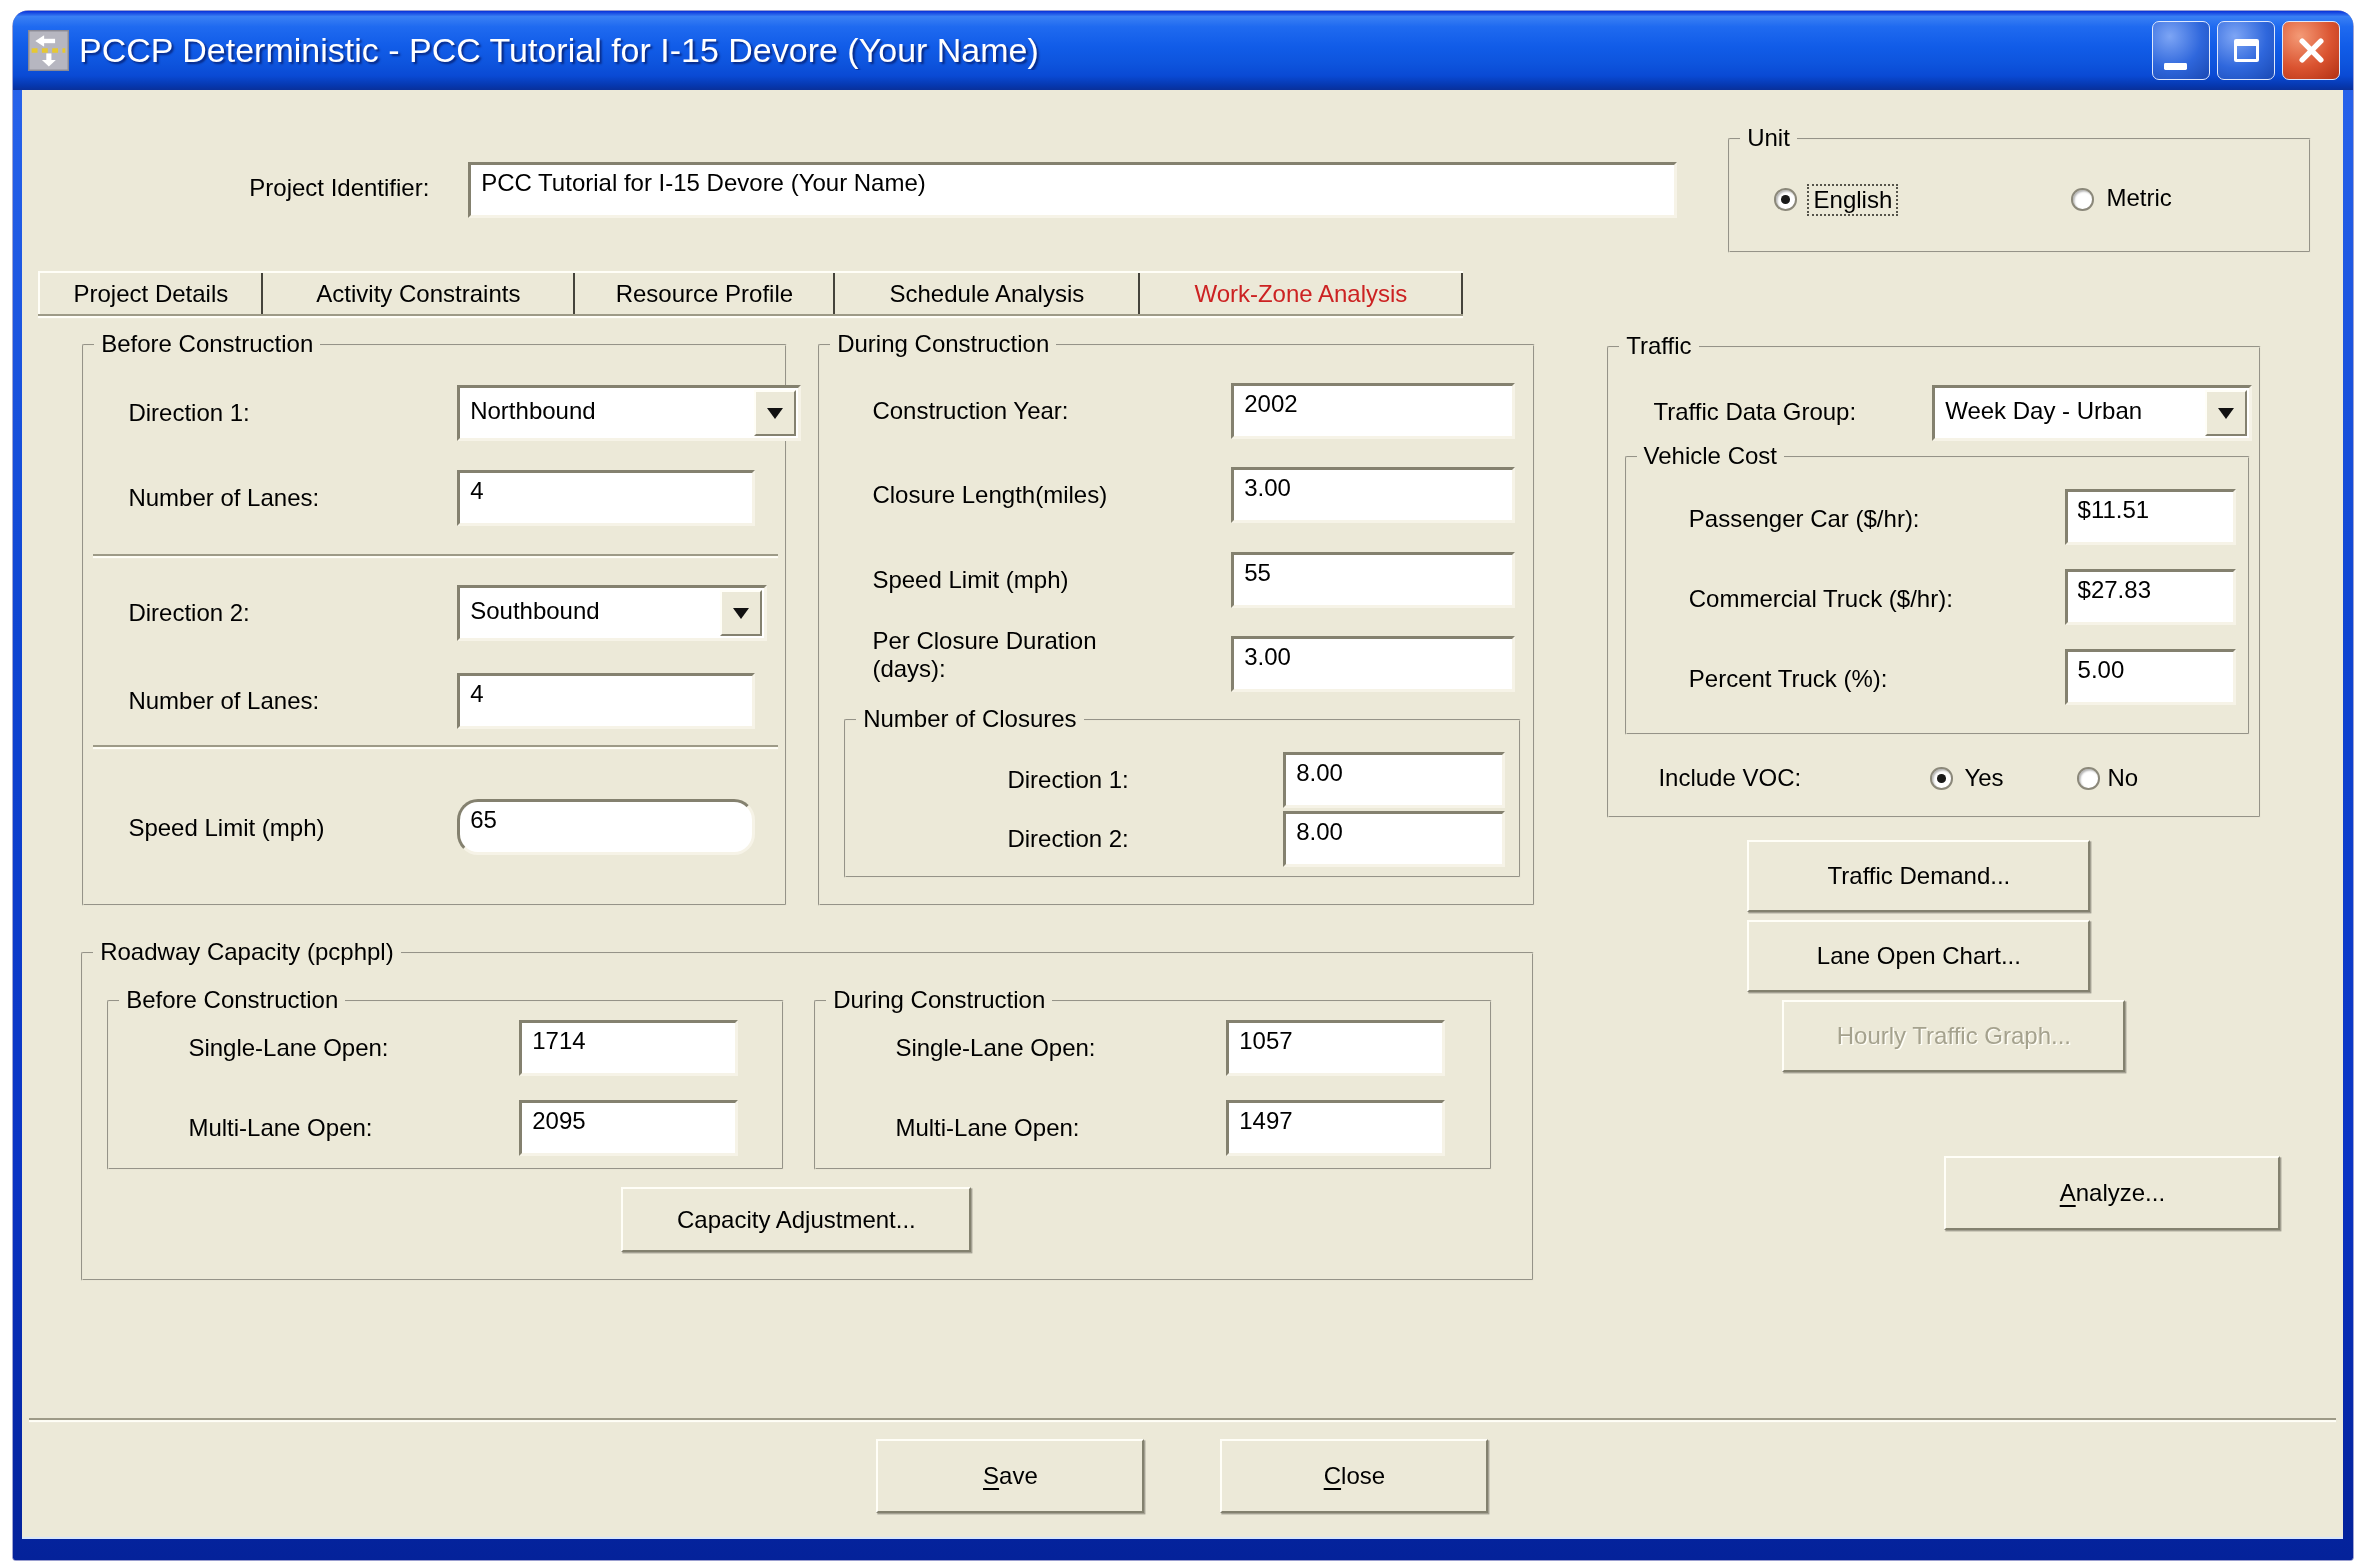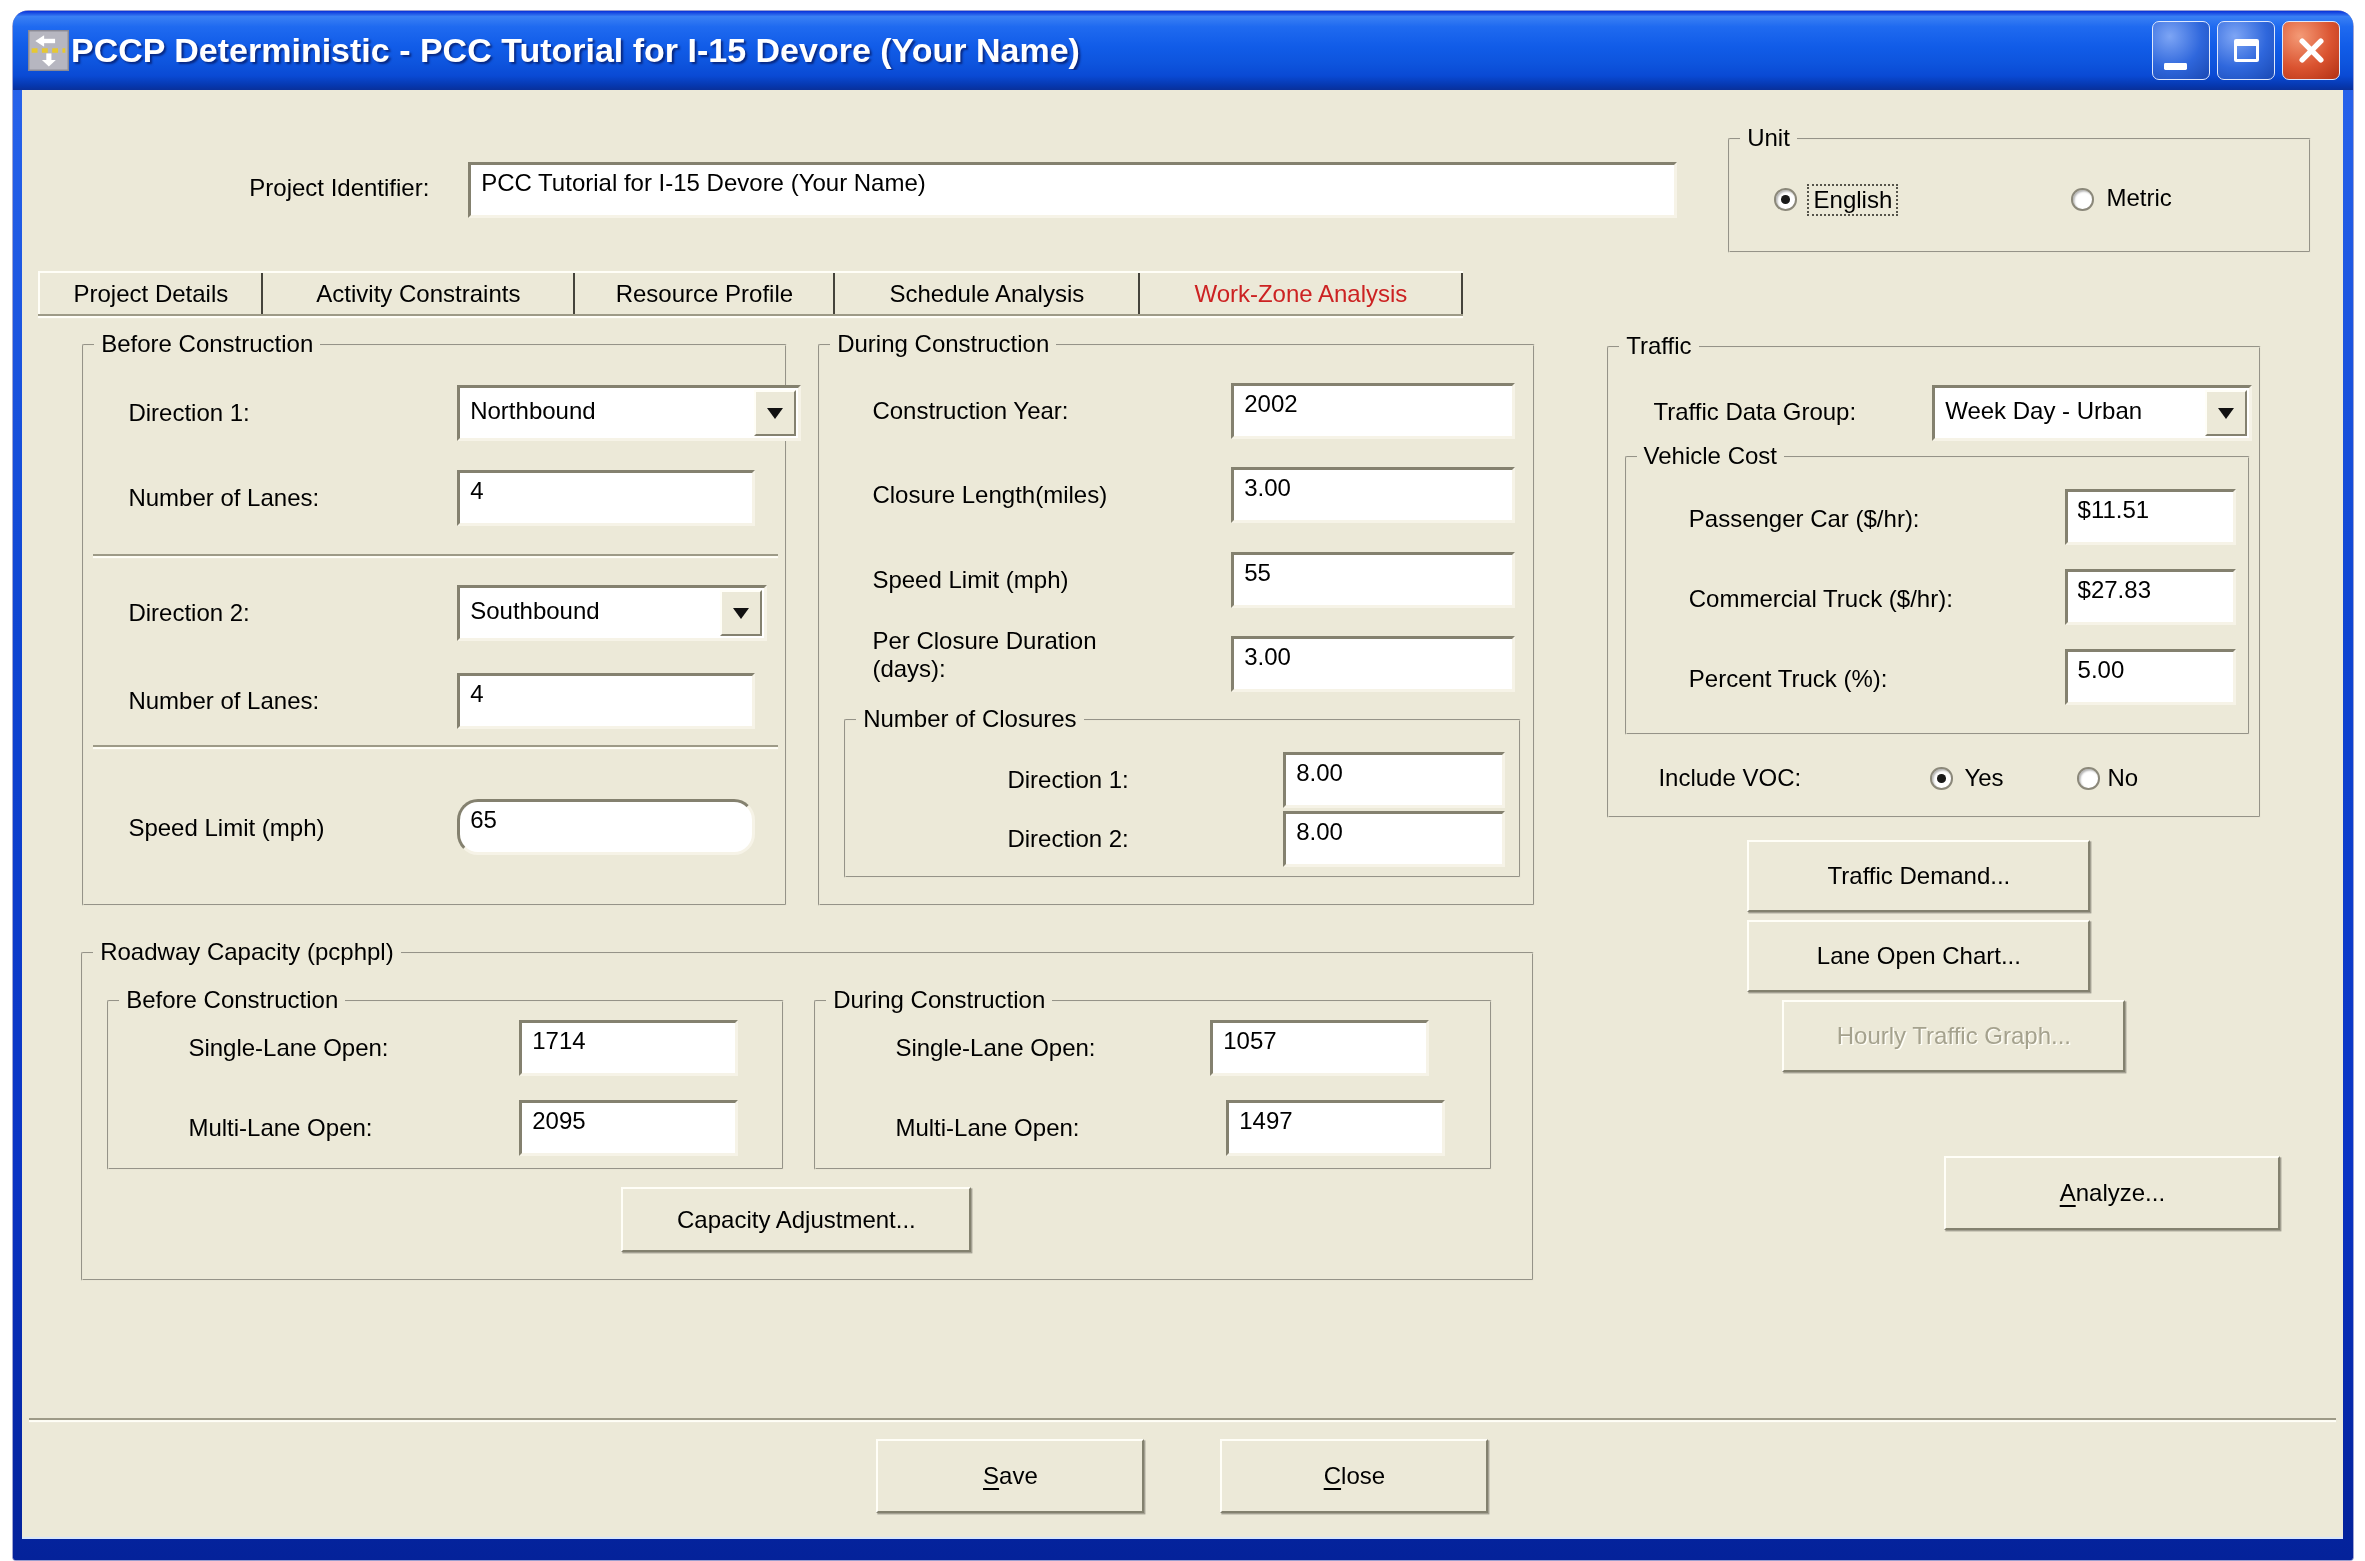--- a/index.html
+++ b/index.html
@@ -10,21 +10,21 @@
             background:linear-gradient(180deg,#2a66ee 0%,#0f45d2 40%,#0b34c4 75%,#04229a 100%);
             border-radius:15.4px 15.4px 2.8px 2.8px;
             box-shadow:0 0 0 0.7px #7a7fc0; }
 
   
   .titlebar { position:absolute; left:0; top:0; right:0; height:79px;
               border-radius:14px 14px 0 0;
               background:linear-gradient(180deg,#0831d9 0%,#3a80f4 7%,#1f6af0 20%,#115ce8 45%,#0e55de 65%,#0a4ad4 82%,#0638b0 94%,#09309a 100%);
               display:flex; align-items:center; }
   .app-icon { width:41px; height:41px; margin-left:15.4px; flex:0 0 auto; }
-  .win-title { color:#ffffff; font-size:34px; font-weight:bold; margin-left:2px; flex:1;
+  .win-title { color:#ffffff; font-size:34px; font-weight:normal; margin-left:10px; flex:1;
                text-shadow:2.1px 2.1px 2.1px rgba(5,15,80,0.65); white-space:nowrap; overflow:hidden; }
   .tb-btn { width:58px; height:59px; border-radius:7px; border:1.4px solid #dfe8fb;
             margin-left:7px; position:relative; display:flex; align-items:center; justify-content:center; }
   .tb-btn.minmax { background:radial-gradient(circle at 30% 25%, #7da5f5 0%, #2f67dc 55%, #1a49b4 100%); }
   .tb-btn.close  { background:radial-gradient(circle at 30% 25%, #f49a76 0%, #da5330 55%, #b23114 100%); margin-right:12.6px; }
   .glyph-min { position:absolute; left:11.2px; bottom:9px; width:22.5px; height:7.7px; background:#fff; border-radius:1.4px; }
   .glyph-max { width:25px; height:22.5px; border:3.5px solid #fff; border-top-width:7px; border-radius:2.1px; }
 
   
   .client { position:absolute; left:9.8px; top:79px; right:9.8px; bottom:21px;
@@ -230,21 +230,21 @@
         <div class="legend">Before Construction</div>
         <div class="lbl" style="left:79px; top:32px;">Single-Lane Open:</div>
         <input class="field" style="left: 410px; top: 18px; width: 219px; height: 56px;" value="1714">
         <div class="lbl" style="left:79px; top:112px;">Multi-Lane Open:</div>
         <input class="field" style="left: 410px; top: 98px; width: 219px; height: 56px;" value="2095">
       </div>
 
       <div class="group" style="left:731px; top:46px; width:678px; height:170px;">
         <div class="legend">During Construction</div>
         <div class="lbl" style="left:79px; top:32px;">Single-Lane Open:</div>
-        <input class="field" style="left: 394px; top: 18px; width: 219px; height: 56px;" value="1057">
+        <input class="field" style="left: 410px; top: 18px; width: 219px; height: 56px;" value="1057">
         <div class="lbl" style="left:79px; top:112px;">Multi-Lane Open:</div>
         <input class="field" style="left: 410px; top: 98px; width: 219px; height: 56px;" value="1497">
       </div>
 
       <div class="btn" style="left:538px; top:233px; width:350px; height:65px;">Capacity Adjustment...</div>
     </div>
 
     <div class="btn" style="left:1922px; top:1066px; width:336px; height:74px;"><u>A</u>nalyze...</div>
 
     <div class="hsep" style="left:7px; top:1328px; width:2307px;"></div>

